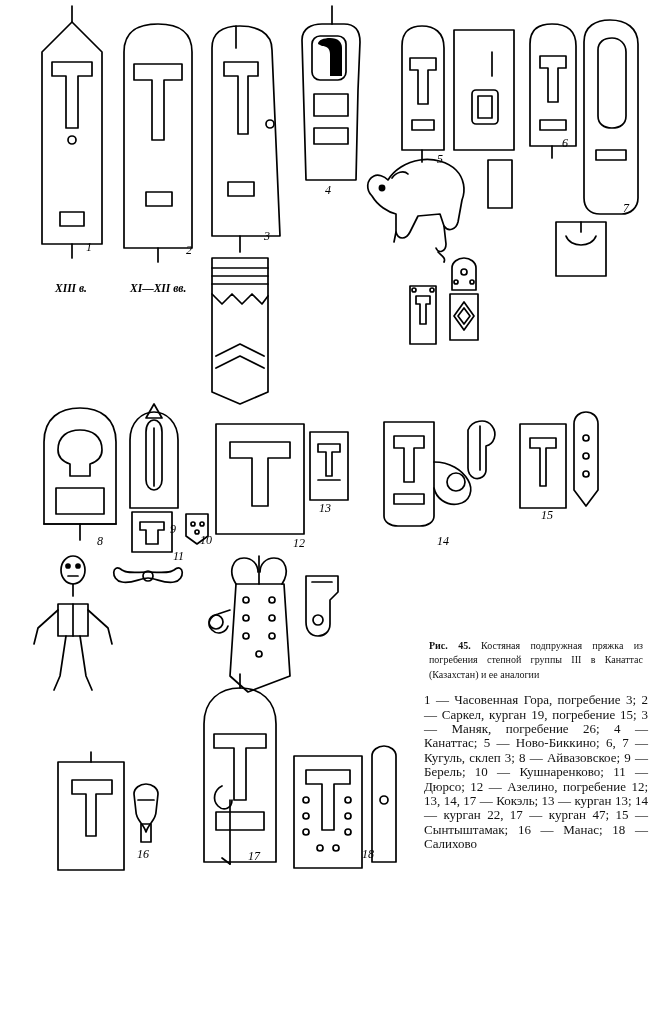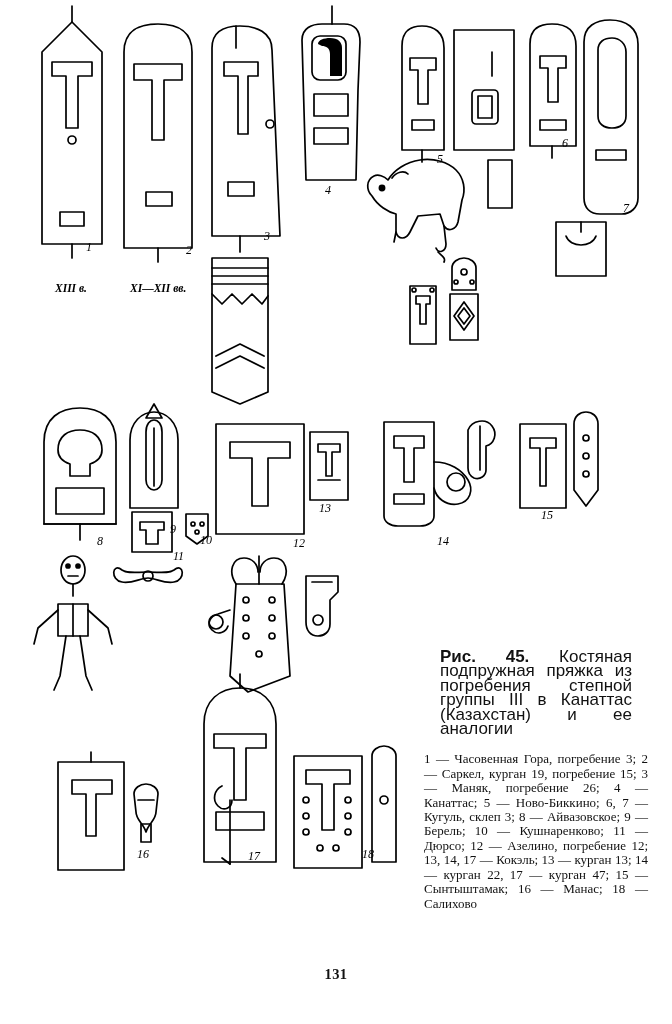--- a/index.html
+++ b/index.html
@@ -33,25 +33,25 @@
     left: 0; top: 0;
   }
   
   .caption-block {
     position: absolute;
     left: 424px;
     top: 634px;
     width: 224px;
   }
   .caption-title {
-    font-family: Liberation Sans, sans-serif;
-    font-size: 17px;
+    font-family: Liberation Serif, serif;
+    font-size: 10px;
     line-height: 14.4px;
     text-align: justify;
-    margin: 16px;
+    margin: 5px;
   }
   .caption-title b {
     font-weight: bold;
   }
   .caption-legend {
     margin-top: 11px;
     font-family: "Liberation Serif", serif;
     font-size: 13px;
     line-height: 14.4px;
     text-align: justify;
@@ -304,15 +304,14 @@
   </div>
 
   <div class="caption-block">
     <p class="caption-title">
       <b>Рис. 45.</b>
       <span>Костяная подпружная пряжка из погребения степной группы III в Канаттас (Казахстан) и ее аналогии</span>
     </p>
     <p class="caption-legend">1 — Часовенная Гора, погребение 3; 2 — Саркел, курган 19, погребение 15; 3 — Маняк, погребение 26; 4 — Канаттас;  5 — Ново-Биккино; 6, 7 — Кугуль, склеп 3; 8 — Айвазовское; 9 — Берель; 10 — Кушнаренково;  11 — Дюрсо;  12 — Азелино, погребение 12; 13, 14, 17 — Кокэль; 13 — курган 13; 14 — курган 22, 17 — курган 47; 15 — Сынтыштамак; 16 — Манас; 18 — Салихово</p>
   </div>
 
-  <div class="page-number">131</div>
 
 </div>
 
 </body></html>

